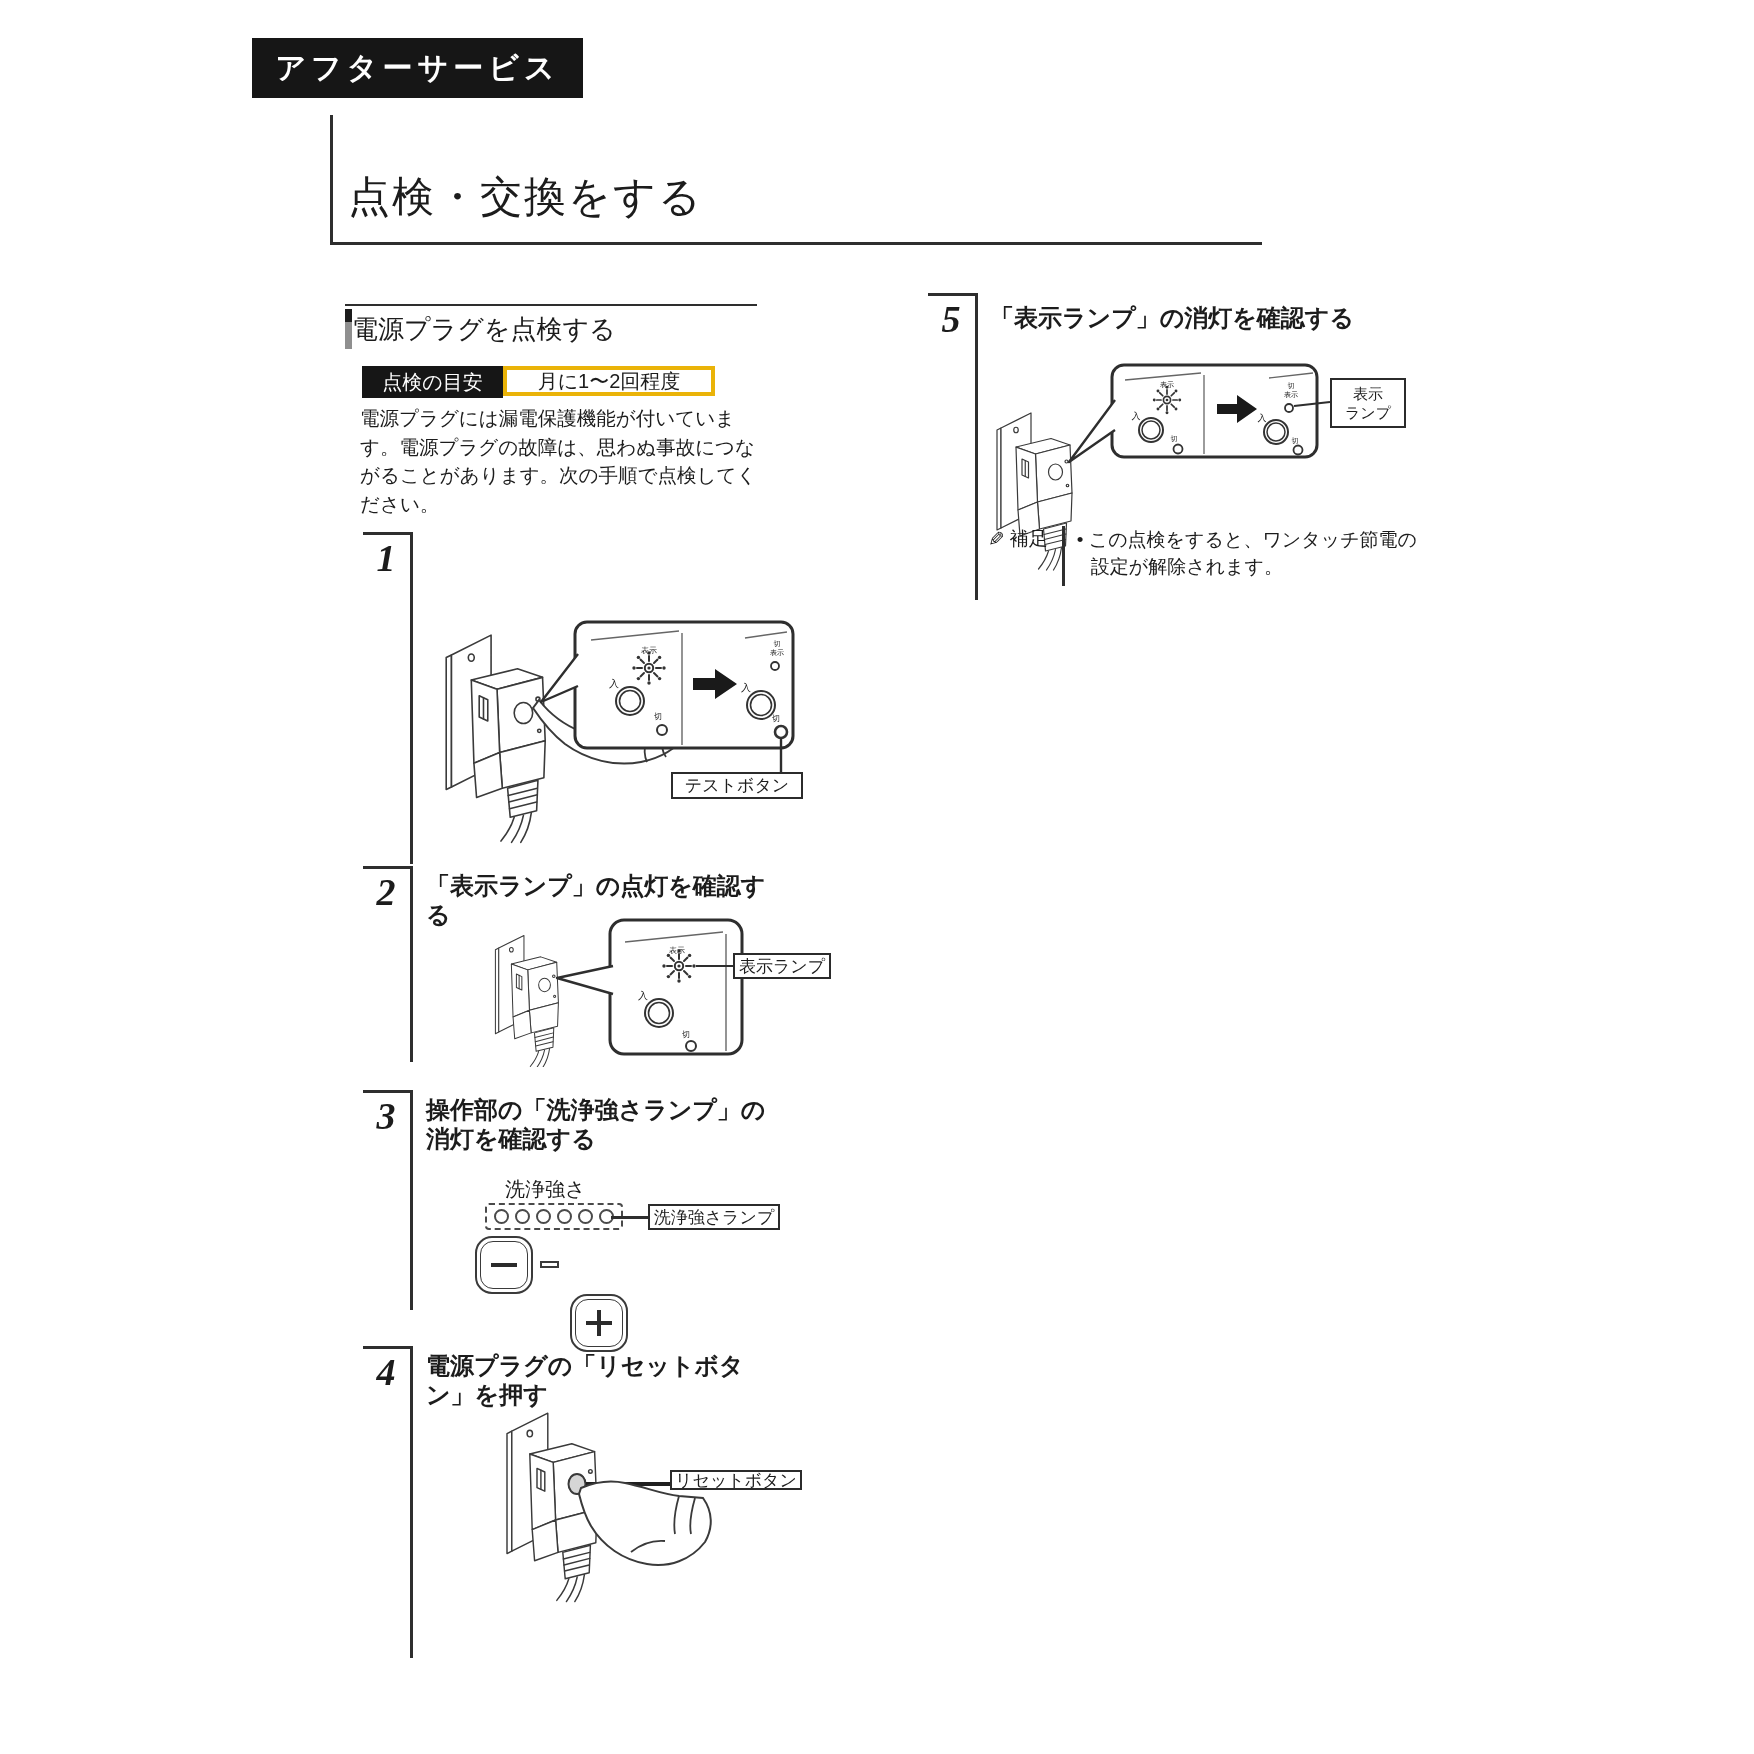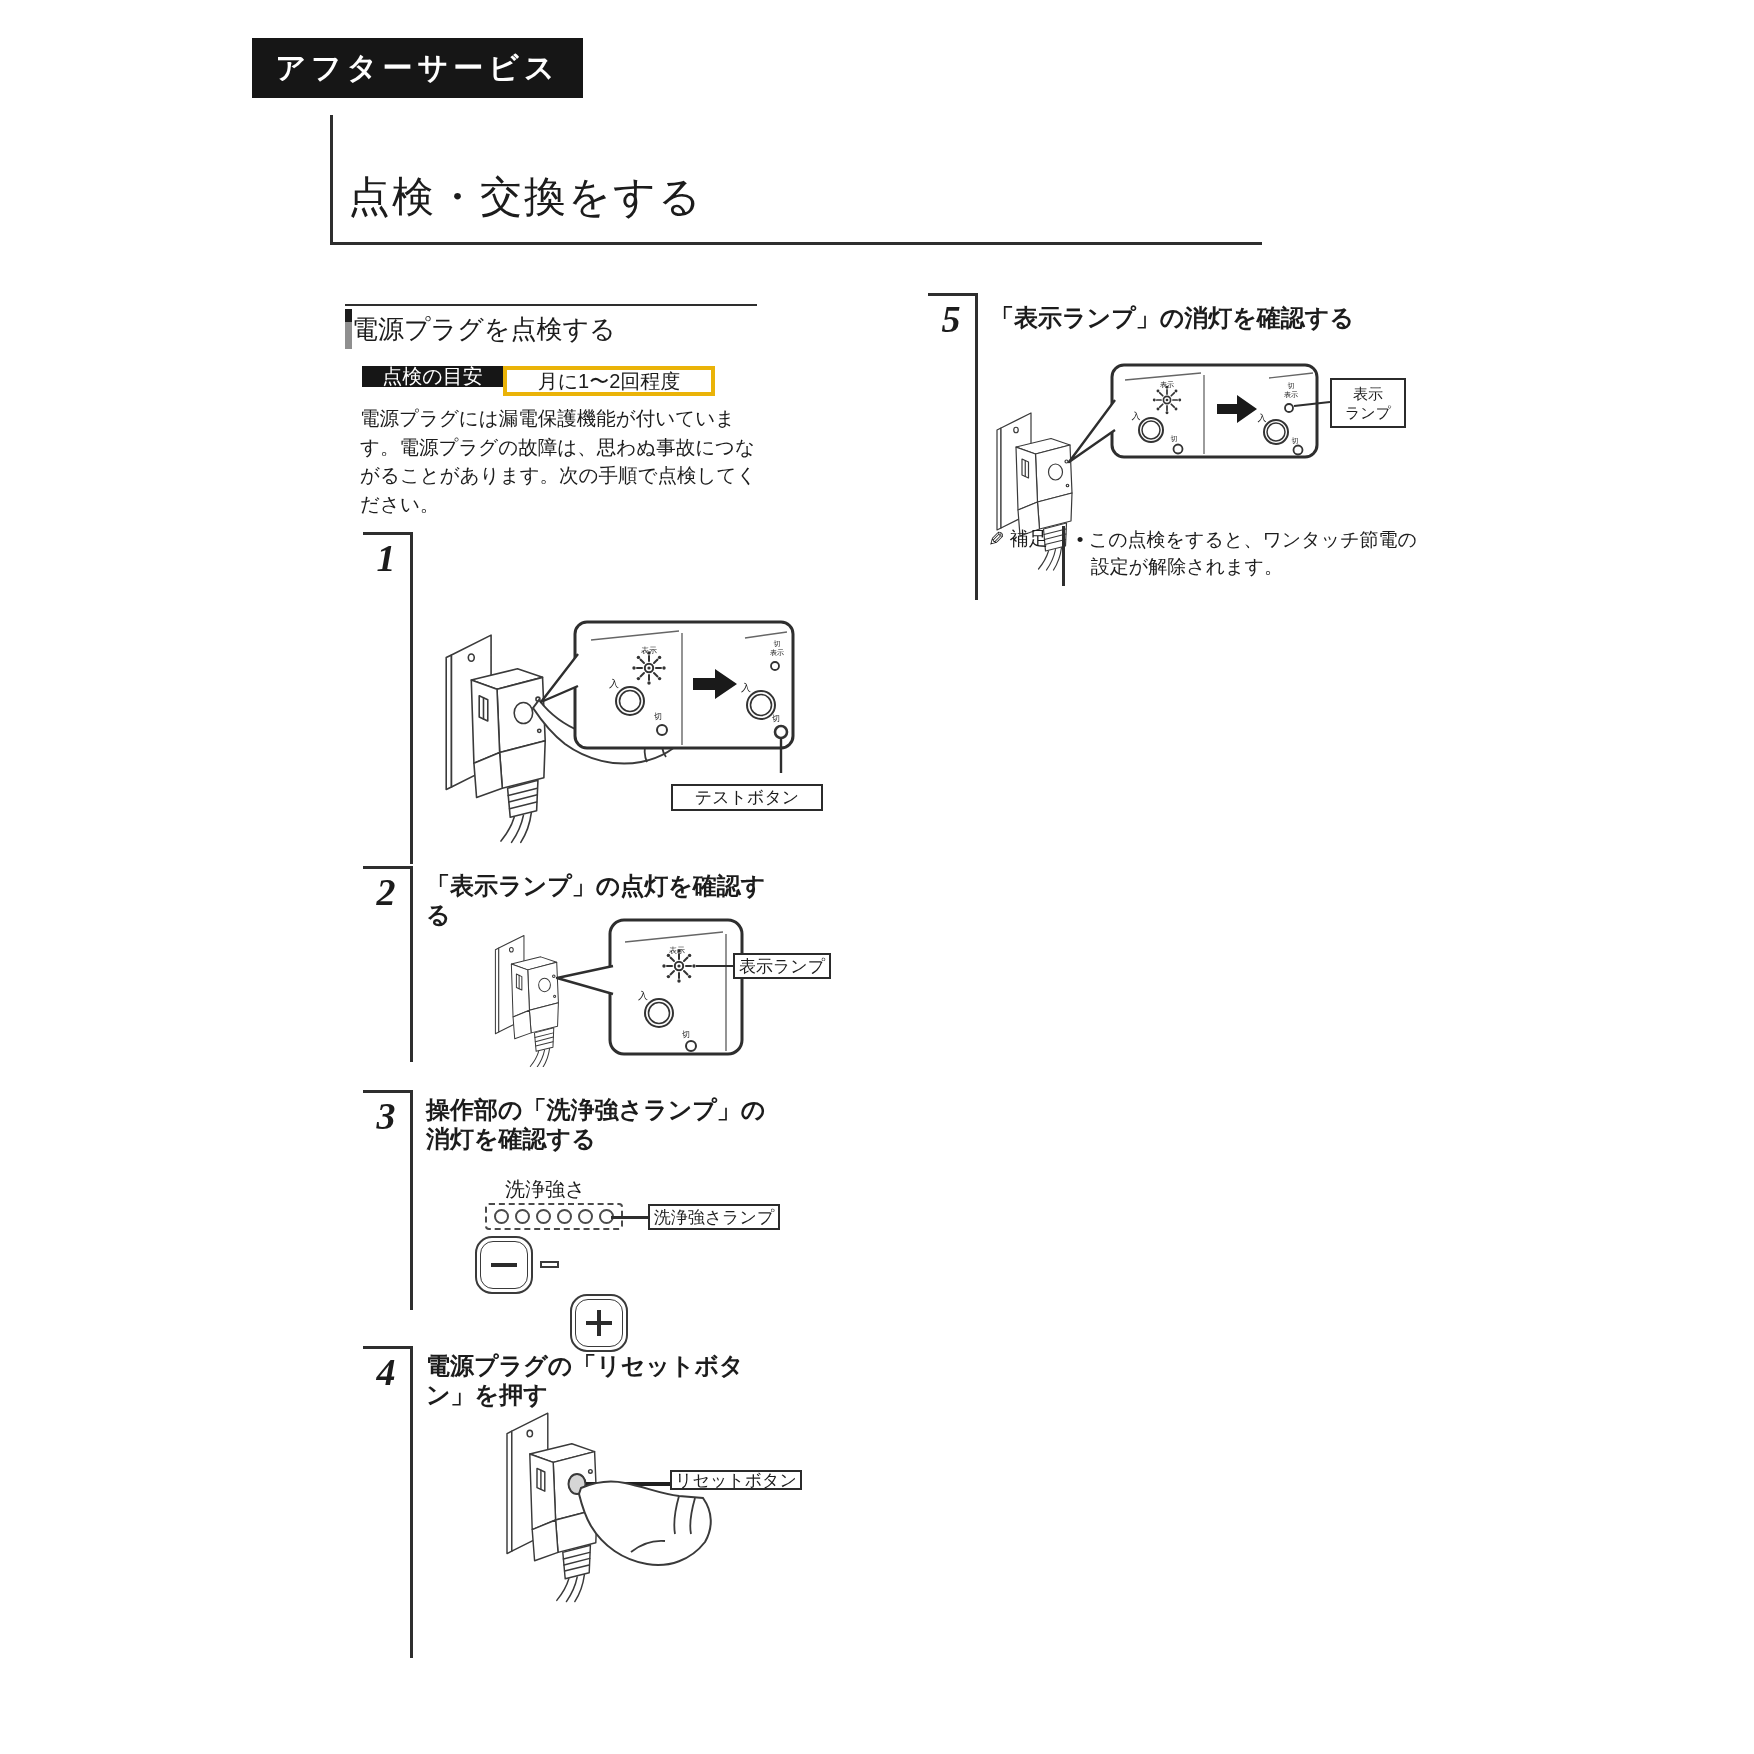--- a/index.html
+++ b/index.html
@@ -13,21 +13,21 @@
   .badge{left:252px;top:38px;width:331px;height:60px;background:#161616;color:#fff;
     display:flex;align-items:center;justify-content:center;font-size:30px;font-weight:bold;letter-spacing:5px;}
   .title-vline{left:330px;top:115px;width:3px;height:128px;background:#2e2e2e;}
   .page-title{left:348px;top:176px;font-size:42px;font-weight:400;letter-spacing:2px;line-height:1;}
   .title-rule{left:330px;top:242px;width:932px;height:3px;background:#2e2e2e;}
   
   .section-head{left:345px;top:304px;width:412px;border-top:2.5px solid #2e2e2e;display:flex;align-items:flex-start;padding-top:3px;}
   .section-bar{width:7px;height:40px;background:linear-gradient(180deg,#1c1c1c 0 32%,#8f8f8f 32% 100%);}
   .section-title{font-size:26px;font-weight:400;margin-left:11px;line-height:40px;}
   .guide-row{left:362px;top:366px;display:flex;}
-  .guide-label{width:141px;height:21px;background:#161616;color:#fff;font-size:20px;display:flex;align-items:center;justify-content:center;}
+  .guide-label{width:141px;height:32px;background:#161616;color:#fff;font-size:20px;display:flex;align-items:center;justify-content:center;}
   .guide-value{width:212px;height:30px;border:4px solid #eab308;font-size:20px;display:flex;align-items:center;justify-content:center;box-sizing:border-box;}
   .intro{left:360px;top:404px;width:412px;font-size:19.5px;line-height:28.5px;}
   
   .step-topline{height:3px;width:50px;background:#2e2e2e;}
   .step-num{width:46px;text-align:center;font-family:"Liberation Serif","DejaVu Serif",serif;
     font-style:italic;font-weight:700;font-size:38px;line-height:1;}
   .step-divider{width:2.5px;background:#2e2e2e;}
   .step-title{font-size:24px;font-weight:bold;line-height:29px;}
   
   .label-box{border:2px solid #2b2b2b;background:#fff;font-size:17px;display:flex;
@@ -158,21 +158,21 @@
       <text x="352" y="54" font-size="7" text-anchor="middle">切</text>
       <text x="352" y="63" font-size="7" text-anchor="middle">表示</text>
       <circle cx="350" cy="74" r="4" fill="#fff" stroke="#333" stroke-width="1.8"></circle>
       <text x="321" y="99" font-size="10" text-anchor="middle">入</text>
       <circle cx="336" cy="113" r="14" fill="#fff" stroke="#333" stroke-width="2"></circle>
       <circle cx="336" cy="113" r="10.5" fill="#fff" stroke="#333" stroke-width="1.6"></circle>
       <text x="351" y="129" font-size="8" text-anchor="middle">切</text>
       <circle cx="356" cy="140" r="6" fill="#fff" stroke="#333" stroke-width="2.6"></circle>
       <line x1="356" y1="146" x2="356" y2="181" stroke="#2e2e2e" stroke-width="2.4"></line>
     </svg>
-    <div class="abs label-box" style="left:246px;top:192px;width:152px;height:27px;">テストボタン</div>
+    <div class="abs label-box" style="left:246px;top:180px;width:132px;height:27px;">テストボタン</div>
   </div>
 
   <div class="abs step-topline" style="left:363px;top:866px;"></div>
   <div class="abs step-num" style="left:363px;top:873px;">2</div>
   <div class="abs step-divider" style="left:410px;top:866px;height:196px;"></div>
   <div class="abs step-title" style="left:426px;top:871px;width:345px;">「表示ランプ」の点灯を確認する</div>
 
   <div class="abs" style="left:455px;top:912px;width:380px;height:155px;">
     <svg width="380" height="155" viewBox="0 0 380 155">
       <use href="#plug-def" transform="translate(32,10) scale(0.42)"></use>

